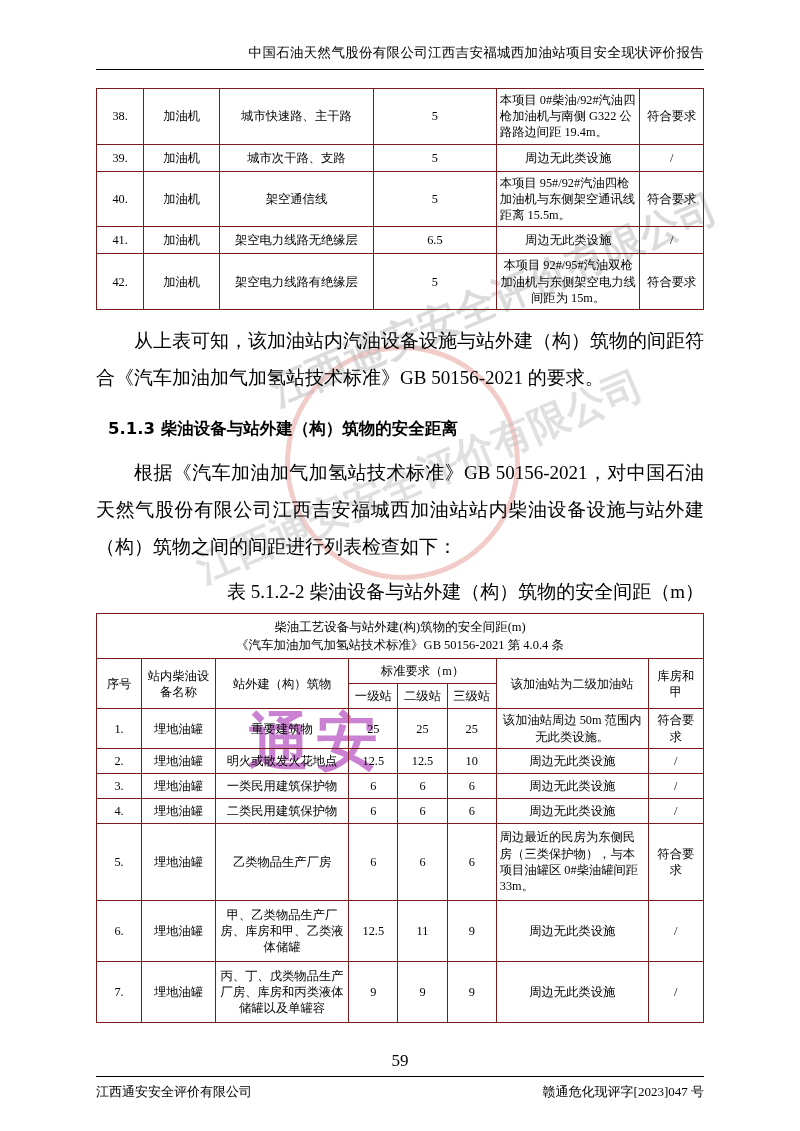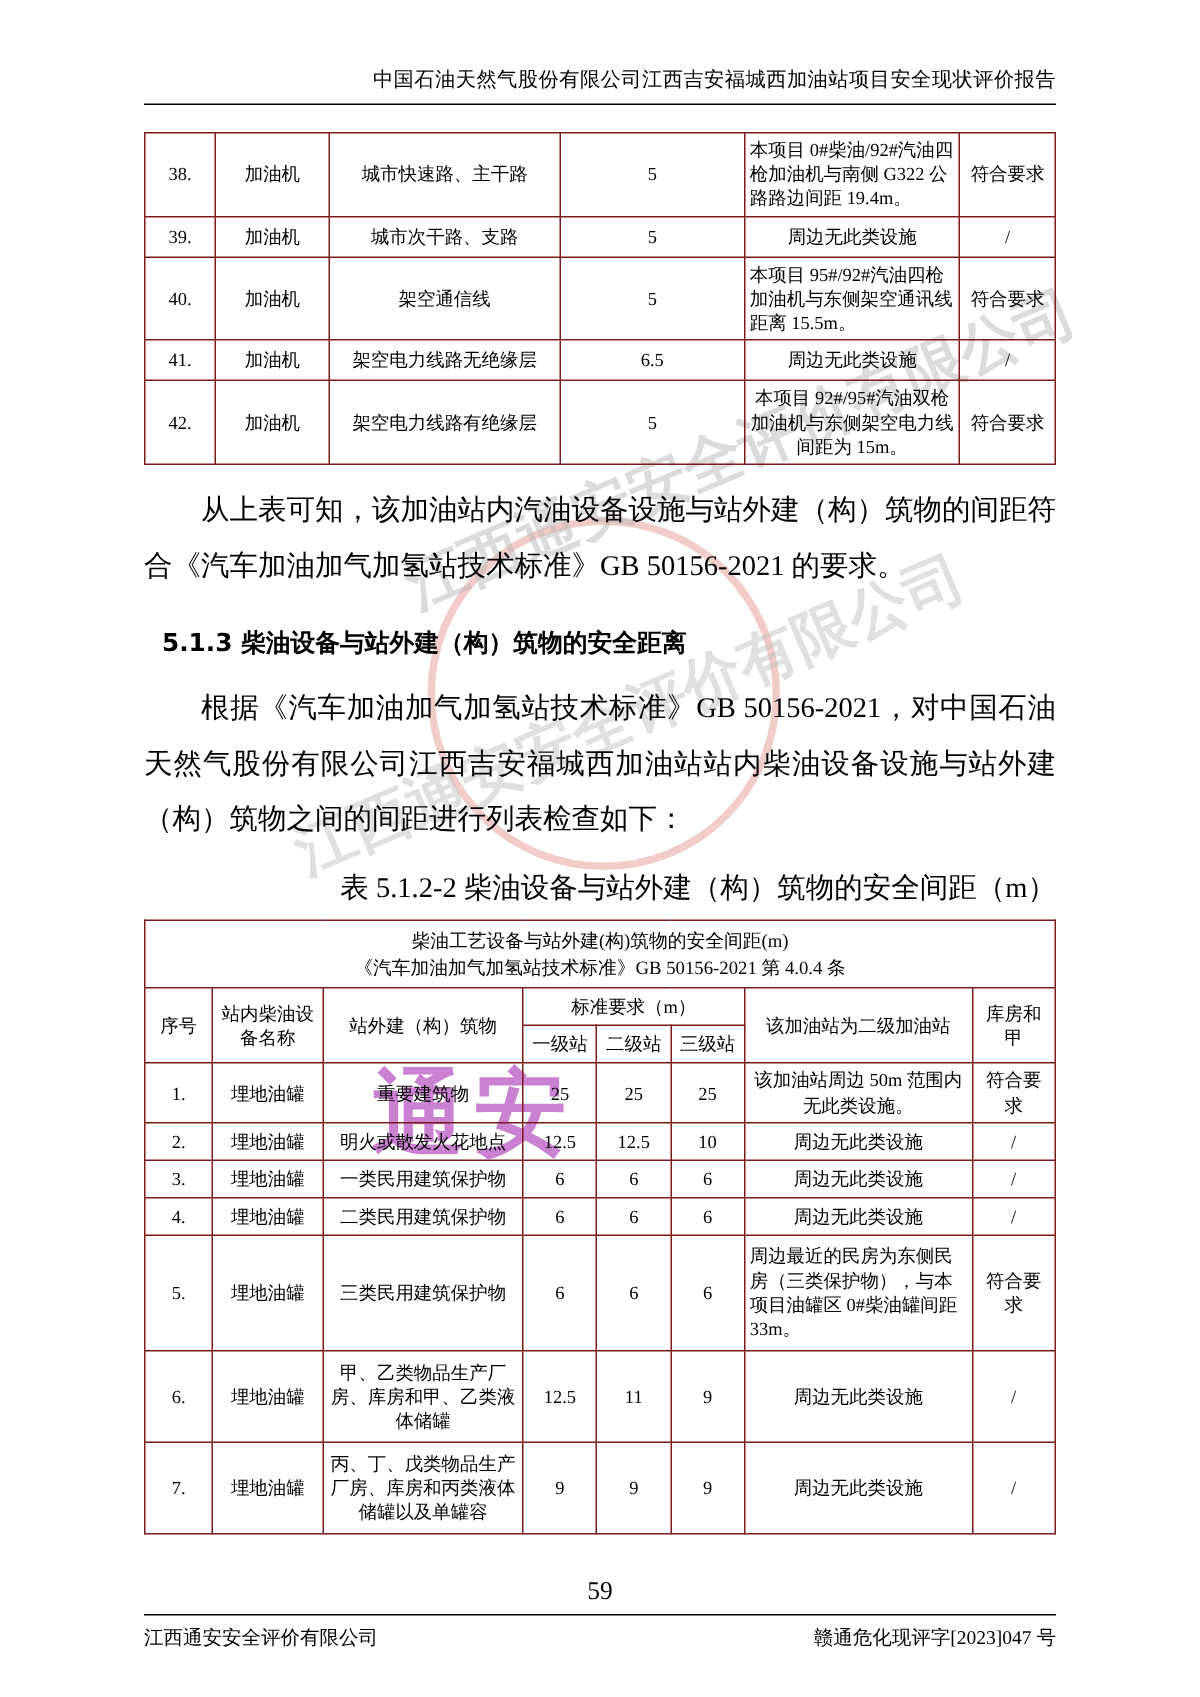--- a/index.html
+++ b/index.html
@@ -305,21 +305,21 @@
           <td>二类民用建筑保护物</td>
           <td>6</td>
           <td>6</td>
           <td>6</td>
           <td>周边无此类设施</td>
           <td>/</td>
         </tr>
         <tr>
           <td>5.</td>
           <td>埋地油罐</td>
-          <td>三类民用建筑保护物</td>
+          <td>乙类物品生产厂房</td>
           <td>6</td>
           <td>6</td>
           <td>6</td>
           <td style="text-align:left;height:70px">周边最近的民房为东侧民房（三类保护物），与本项目油罐区 0#柴油罐间距 33m。</td>
           <td>符合要求</td>
         </tr>
         <tr>
           <td>6.</td>
           <td>埋地油罐</td>
           <td style="height:54px">甲、乙类物品生产厂房、库房和甲、乙类液体储罐</td>

